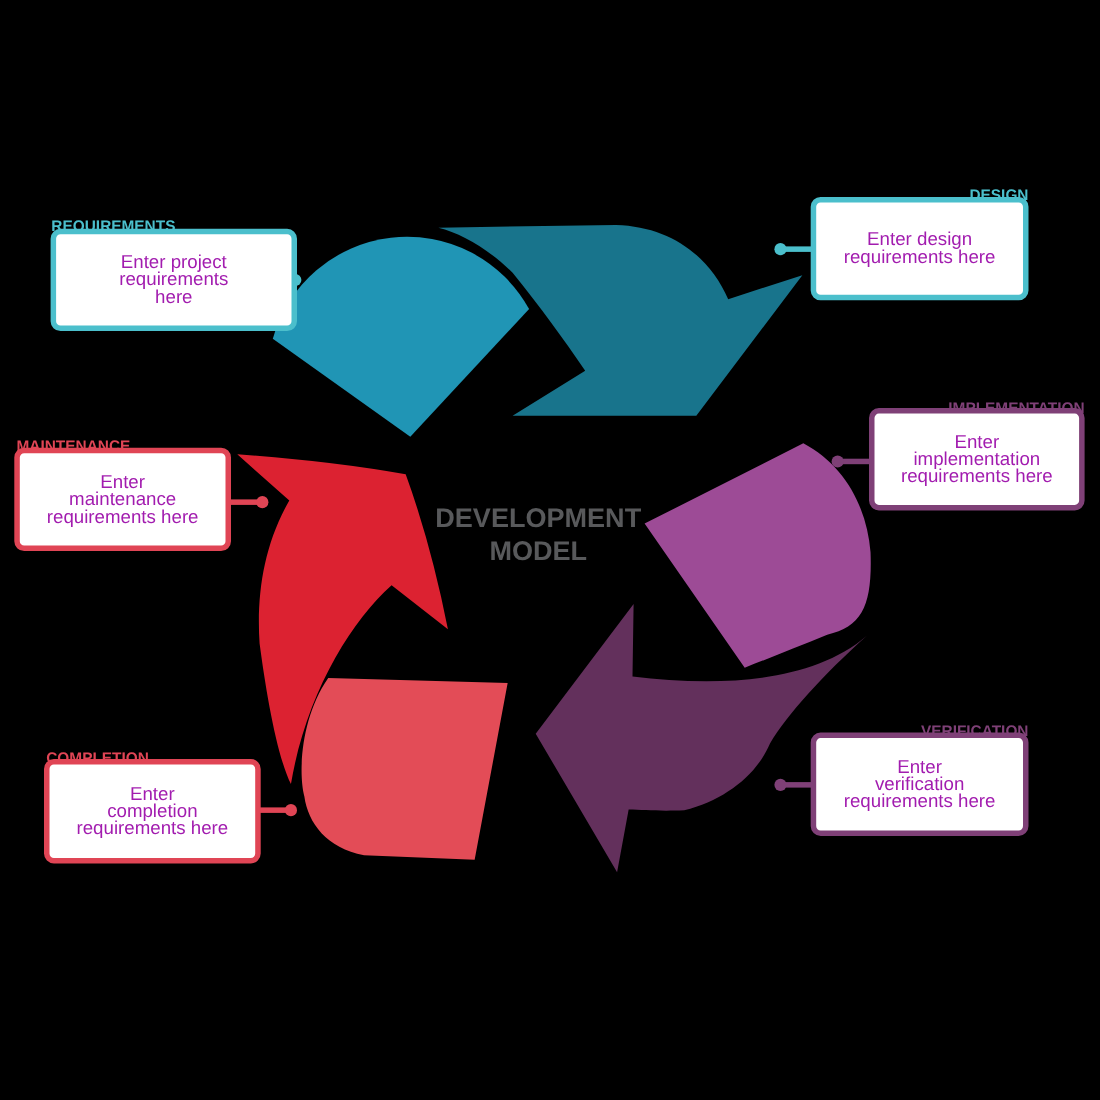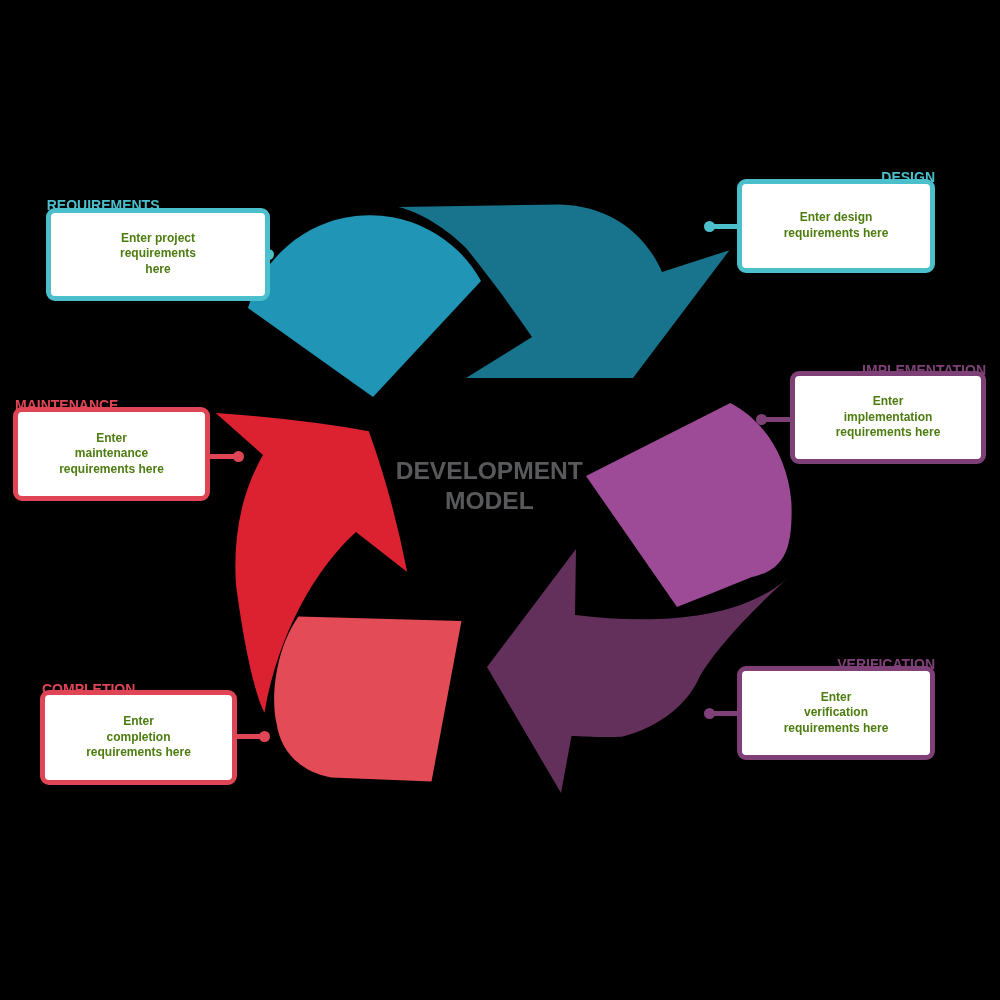--- a/index.html
+++ b/index.html
@@ -1,19 +1,19 @@
 <!DOCTYPE html>
 <html><head>
 <meta charset="utf-8">
 <style>
   html,body{margin:0;padding:0;background:#000;}
   #stage{position:relative;width:1000px;height:1000px;background:#000;overflow:hidden;
          font-family:"Liberation Sans", sans-serif;}
   .box{position:absolute;box-sizing:border-box;background:#fff;border-radius:9px;display:flex;align-items:center;justify-content:center;
-       text-align:center;font-weight:bold;font-size:12px;line-height:15.5px;color:#4d7c0f;z-index:3;}
+       text-align:center;font-weight:normal;font-size:17px;line-height:15.5px;color:#a21caf;z-index:3;}
   .lbl{position:absolute;font-weight:bold;font-size:14px;white-space:nowrap;z-index:2;}
   .conn{position:absolute;height:5px;z-index:2;}
   .dot{position:absolute;width:11px;height:11px;border-radius:50%;z-index:2;}
 </style>
 </head>
 <body>
 <div id="stage">
 <svg width="1000" height="1000" viewBox="0 0 1000 1000" style="position:absolute;left:0;top:0;">
   <rect x="0" y="0" width="1000" height="1000" fill="#000"></rect>
 

